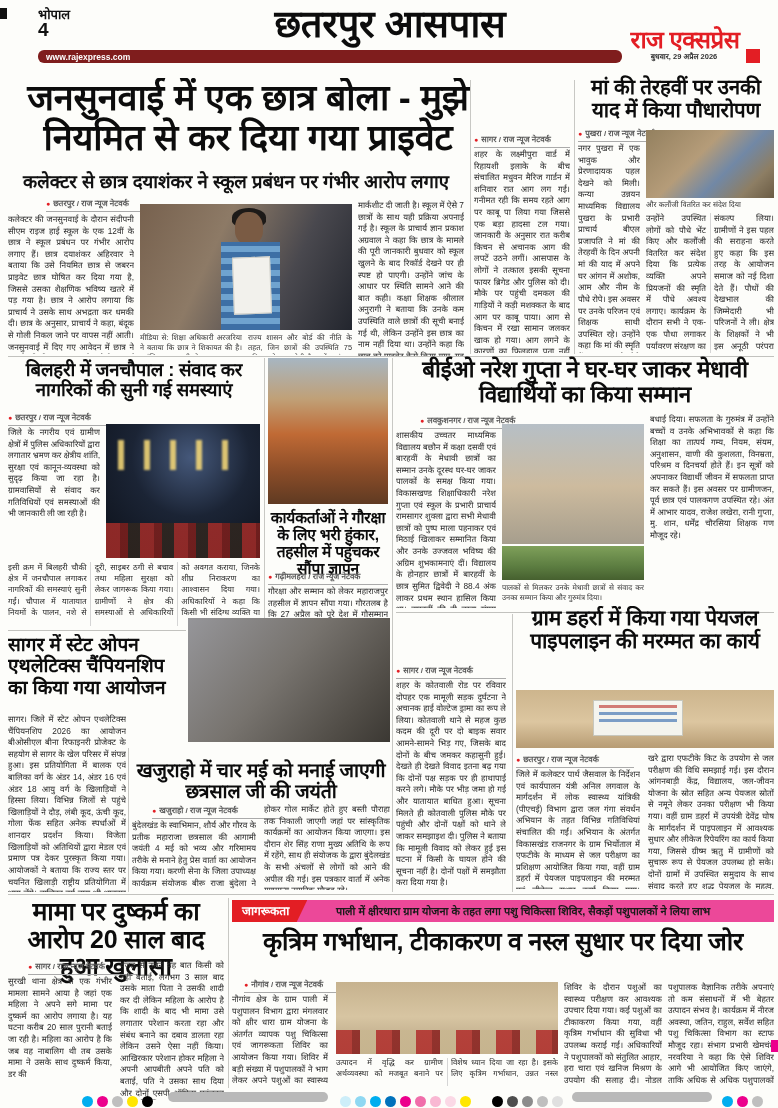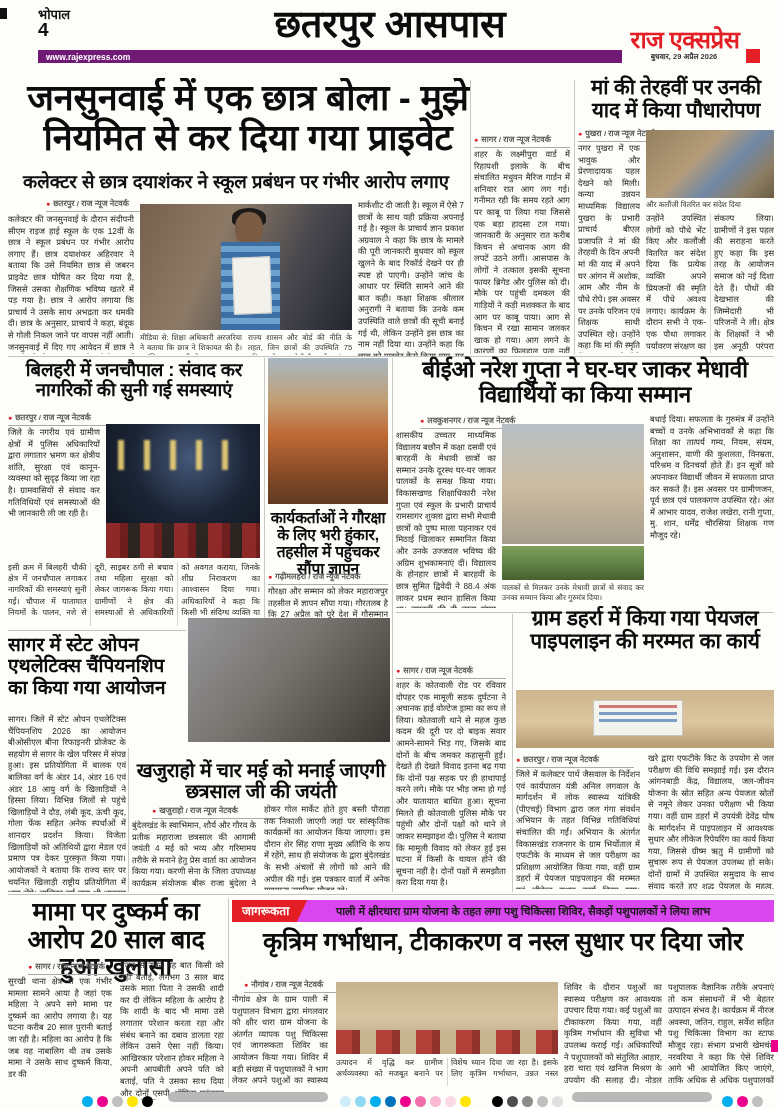--- a/index.html
+++ b/index.html
@@ -48,21 +48,21 @@
 </head>
 <body>
 
 <div id="paper">
 
   <div class="abs" style="left:0;top:8px;width:7px;height:11px;background:#111;"></div>
   <div class="abs" style="left:38px;top:5px;font-size:13px;font-weight:bold;color:#111;">भोपाल</div>
   <div class="abs" style="left:38px;top:19px;font-size:19px;font-weight:bold;color:#111;">4</div>
   <div class="abs hl" style="left:180px;top:4px;width:420px;font-size:38px;">छतरपुर आसपास</div>
   <div class="abs" style="left:596px;top:22px;width:178px;font-size:24px;font-weight:bold;color:#e31e24;text-align:center;letter-spacing:-0.5px;">राज एक्सप्रेस</div>
-  <div class="abs" style="left:38px;top:50px;width:584px;height:13px;background:#701a75;">
+  <div class="abs" style="left:38px;top:50px;width:584px;height:13px;background:#7f1d1d;border-radius:6px;">
     <span style="position:absolute;left:8px;top:2px;font-size:8.5px;font-weight:bold;color:#fff;">www.rajexpress.com</span>
   </div>
   <div class="abs" style="left:628px;top:51px;width:112px;font-size:7.5px;font-weight:bold;color:#333;text-align:center;">बुधवार, 29 अप्रैल 2026</div>
   <div class="abs" style="left:746px;top:49px;width:14px;height:14px;background:#e31e24;"></div>
 
   <div class="abs hl" style="left:8px;top:78px;width:456px;height:92px;font-size:36px;overflow:hidden;margin-left:12px;">जनसुनवाई में एक छात्र बोला - मुझे नियमित से कर दिया गया प्राइवेट</div>
   <div class="abs sub" style="left:8px;top:171px;width:456px;font-size:18.5px;">कलेक्टर से छात्र दयाशंकर ने स्कूल प्रबंधन पर गंभीर आरोप लगाए</div>
   <div class="abs byline" style="left:46px;top:197px;width:160px;"><span class="dot">●</span><span>छतरपुर / राज न्यूज नेटवर्क</span></div>
   <div class="abs bt" style="left:8px;top:214px;width:126px;height:140px;">कलेक्टर की जनसुनवाई के दौरान संदीपनी सीएम राइज हाई स्कूल के एक 12वीं के छात्र ने स्कूल प्रबंधन पर गंभीर आरोप लगाए हैं। छात्र दयाशंकर अहिरवार ने बताया कि उसे नियमित छात्र से जबरन प्राइवेट छात्र घोषित कर दिया गया है, जिससे उसका शैक्षणिक भविष्य खतरे में पड़ गया है। छात्र ने आरोप लगाया कि प्राचार्य ने उसके साथ अभद्रता कर धमकी दी। छात्र के अनुसार, प्राचार्य ने कहा, बंदूक से गोली निकल जाने पर वापस नहीं आती। जनसुनवाई में दिए गए आवेदन में छात्र ने मामले की निष्पक्ष जांच और दोषी प्राचार्य के खिलाफ सख्त कार्रवाई की मांग की है। मामले में जिला पंचायत</div>
   <div class="photo ph-main" style="left:140px;top:204px;width:212px;height:126px;">
@@ -86,21 +86,21 @@
   <div class="abs byline" style="left:578px;top:127px;width:110px;"><span class="dot">●</span><span>पुखरा / राज न्यूज नेटवर्क</span></div>
   <div class="abs bt" style="left:578px;top:143px;width:62px;height:210px;">नगर पुखरा में एक भावुक और प्रेरणादायक पहल देखने को मिली। कन्या उन्नयन माध्यमिक विद्यालय पुखरा के प्रभारी प्राचार्य बीएल प्रजापति ने मां की तेरहवीं के दिन अपनी मां की याद में अपने घर आंगन में अशोक, आम और नीम के पौधे रोपे। इस अवसर पर उनके परिजन एवं शिक्षक साथी उपस्थित रहे। उन्होंने कहा कि मां की स्मृति में लगाए गए ये पौधे आने वाली पीढ़ियों को छाया, फल और प्रेरणा देंगे।</div>
   <div class="photo ph-plant" style="left:646px;top:130px;width:128px;height:68px;"></div>
   <div class="abs cap" style="left:646px;top:200px;width:128px;height:10px;text-align:left;">और कलौंजी वितरित कर संदेश दिया</div>
   <div class="abs bt cols2" style="left:646px;top:213px;width:128px;height:140px;">उन्होंने उपस्थित लोगों को पौधे भेंट किए और कलौंजी वितरित कर संदेश दिया कि प्रत्येक व्यक्ति अपने प्रियजनों की स्मृति में पौधे अवश्य लगाए। कार्यक्रम के दौरान सभी ने एक-एक पौधा लगाकर पर्यावरण संरक्षण का संकल्प लिया। ग्रामीणों ने इस पहल की सराहना करते हुए कहा कि इस तरह के आयोजन समाज को नई दिशा देते हैं। पौधों की देखभाल की जिम्मेदारी भी परिजनों ने ली। क्षेत्र के शिक्षकों ने भी इस अनूठी परंपरा को अपनाने की बात कही।</div>
 
   <div class="hrule" style="left:8px;top:356px;width:766px;"></div>
 
   <div class="abs hl" style="left:8px;top:360px;width:252px;font-size:18.5px;">बिलहरी में जनचौपाल : संवाद कर नागरिकों की सुनी गई समस्याएं</div>
   <div class="abs byline" style="left:8px;top:411px;width:100px;"><span class="dot">●</span><span>छतरपुर / राज न्यूज नेटवर्क</span></div>
-  <div class="abs bt" style="left:8px;top:427px;width:92px;height:131px;">जिले के नगरीय एवं ग्रामीण क्षेत्रों में पुलिस अधिकारियों द्वारा लगातार भ्रमण कर क्षेत्रीय शांति, सुरक्षा एवं कानून-व्यवस्था को सुदृढ़ किया जा रहा है। ग्रामवासियों से संवाद कर गतिविधियों एवं समस्याओं की भी जानकारी ली जा रही है।</div>
+  <div class="abs bt" style="left:8px;top:427px;width:92px;height:131px;font-family:Liberation Serif, serif;">जिले के नगरीय एवं ग्रामीण क्षेत्रों में पुलिस अधिकारियों द्वारा लगातार भ्रमण कर क्षेत्रीय शांति, सुरक्षा एवं कानून-व्यवस्था को सुदृढ़ किया जा रहा है। ग्रामवासियों से संवाद कर गतिविधियों एवं समस्याओं की भी जानकारी ली जा रही है।</div>
   <div class="photo ph-night" style="left:106px;top:424px;width:154px;height:134px;">
     <div class="lights"></div>
     <div class="chairs"></div>
   </div>
   <div class="abs bt cols3" style="left:8px;top:562px;width:252px;height:64px;font-size:8px;">इसी क्रम में बिलहरी चौकी क्षेत्र में जनचौपाल लगाकर नागरिकों की समस्याएं सुनी गईं। चौपाल में यातायात नियमों के पालन, नशे से दूरी, साइबर ठगी से बचाव तथा महिला सुरक्षा को लेकर जागरूक किया गया। ग्रामीणों ने क्षेत्र की समस्याओं से अधिकारियों को अवगत कराया, जिनके शीघ्र निराकरण का आश्वासन दिया गया। अधिकारियों ने कहा कि किसी भी संदिग्ध व्यक्ति या गतिविधि की सूचना तत्काल पुलिस को दें। सड़क पर वाहन न चलाएं, यातायात नियमों का पालन करें। निरीक्षक सजग बने उपस्थित रहे।</div>
 
   <div class="vrule" style="left:264px;top:358px;height:384px;"></div>
 
   <div class="photo ph-crowd" style="left:268px;top:358px;width:120px;height:146px;"></div>
   <div class="abs hl" style="left:268px;top:509px;width:120px;font-size:15.5px;">कार्यकर्ताओं ने गौरक्षा के लिए भरी हुंकार, तहसील में पहुंचकर सौंपा ज्ञापन</div>
@@ -149,21 +149,21 @@
 
   <div class="hrule" style="left:8px;top:894px;width:766px;"></div>
 
   <div class="abs hl" style="left:8px;top:898px;width:216px;font-size:25px;">मामा पर दुष्कर्म का आरोप 20 साल बाद हुआ खुलासा</div>
   <div class="abs byline" style="left:28px;top:960px;width:110px;"><span class="dot">●</span><span>सागर / राज न्यूज नेटवर्क</span></div>
   <div class="abs bt" style="left:8px;top:976px;width:104px;height:124px;">सुरखी थाना क्षेत्र से एक गंभीर मामला सामने आया है जहां एक महिला ने अपने सगे मामा पर दुष्कर्म का आरोप लगाया है। यह घटना करीब 20 साल पुरानी बताई जा रही है। महिला का आरोप है कि जब वह नाबालिग थी तब उसके मामा ने उसके साथ दुष्कर्म किया, डर की</div>
   <div class="abs bt" style="left:120px;top:960px;width:104px;height:140px;">वजह से उसने यह बात किसी को नहीं बताई, लगभग 3 साल बाद उसके माता पिता ने उसकी शादी कर दी लेकिन महिला के आरोप है कि शादी के बाद भी मामा उसे लगातार परेशान करता रहा और संबंध बनाने का दबाव डालता रहा लेकिन उसने ऐसा नहीं किया। आखिरकार परेशान होकर महिला ने अपनी आपबीती अपने पति को बताई, पति ने उसका साथ दिया और दोनों एसपी ऑफिस पहुंचकर मामा के खिलाफ आवेदन दिया। फिलहाल पुलिस मामले की जांच कर रही है।</div>
 
   <div class="vrule" style="left:228px;top:898px;height:190px;"></div>
 
-  <div class="abs" style="left:232px;top:900px;width:542px;height:22px;background:#d946ef;">
+  <div class="abs" style="left:232px;top:900px;width:542px;height:22px;background:#ec4899;">
     <span style="position:absolute;left:0;top:0;height:22px;line-height:22px;padding:0 18px 0 10px;background:#e31e24;color:#fff;font-weight:bold;font-size:12px;clip-path:polygon(0 0,100% 0,86% 100%,0 100%);">जागरूकता</span>
     <span style="position:absolute;left:104px;top:0;height:22px;line-height:22px;font-weight:bold;font-size:11px;color:#1a1a1a;">पाली में क्षीरधारा ग्राम योजना के तहत लगा पशु चिकित्सा शिविर, सैकड़ों पशुपालकों ने लिया लाभ</span>
   </div>
   <div class="abs hl" style="left:232px;top:928px;width:542px;font-size:25px;">कृत्रिम गर्भाधान, टीकाकरण व नस्ल सुधार पर दिया जोर</div>
   <div class="abs byline" style="left:244px;top:978px;width:130px;"><span class="dot">●</span><span>नौगांव / राज न्यूज नेटवर्क</span></div>
   <div class="abs bt" style="left:232px;top:994px;width:96px;height:92px;">नौगांव क्षेत्र के ग्राम पाली में पशुपालन विभाग द्वारा मंगलवार को क्षीर धारा ग्राम योजना के अंतर्गत व्यापक पशु चिकित्सा एवं जागरूकता शिविर का आयोजन किया गया। शिविर में बड़ी संख्या में पशुपालकों ने भाग लेकर अपने पशुओं का स्वास्थ्य परीक्षण कराया और विभागीय सेवाओं का लाभ उठाया। कार्यक्रम में अधिकारियों ने बताया कि मध्यप्रदेश शासन की मंशा के अनुरूप प्रत्येक गांव को क्षीर धारा ग्राम के रूप में विकसित करने का लक्ष्य रखा गया है। इस योजना के तहत गोवंश एवं भैंसवंश के दुग्ध</div>
   <div class="photo ph-camp" style="left:336px;top:982px;width:222px;height:72px;">
     <div class="chairs"></div>
   </div>
   <div class="abs bt cols2" style="left:336px;top:1058px;width:222px;height:28px;font-size:7.8px;">उत्पादन में वृद्धि कर ग्रामीण अर्थव्यवस्था को मजबूत बनाने पर विशेष ध्यान दिया जा रहा है। इसके लिए कृत्रिम गर्भाधान, उन्नत नस्ल संवर्धन, नियमित टीकाकरण, पशु पोषण प्रबंधन और रोग निदान जैसे कार्यक्रमों को एक साथ जोड़ा गया है।</div>

